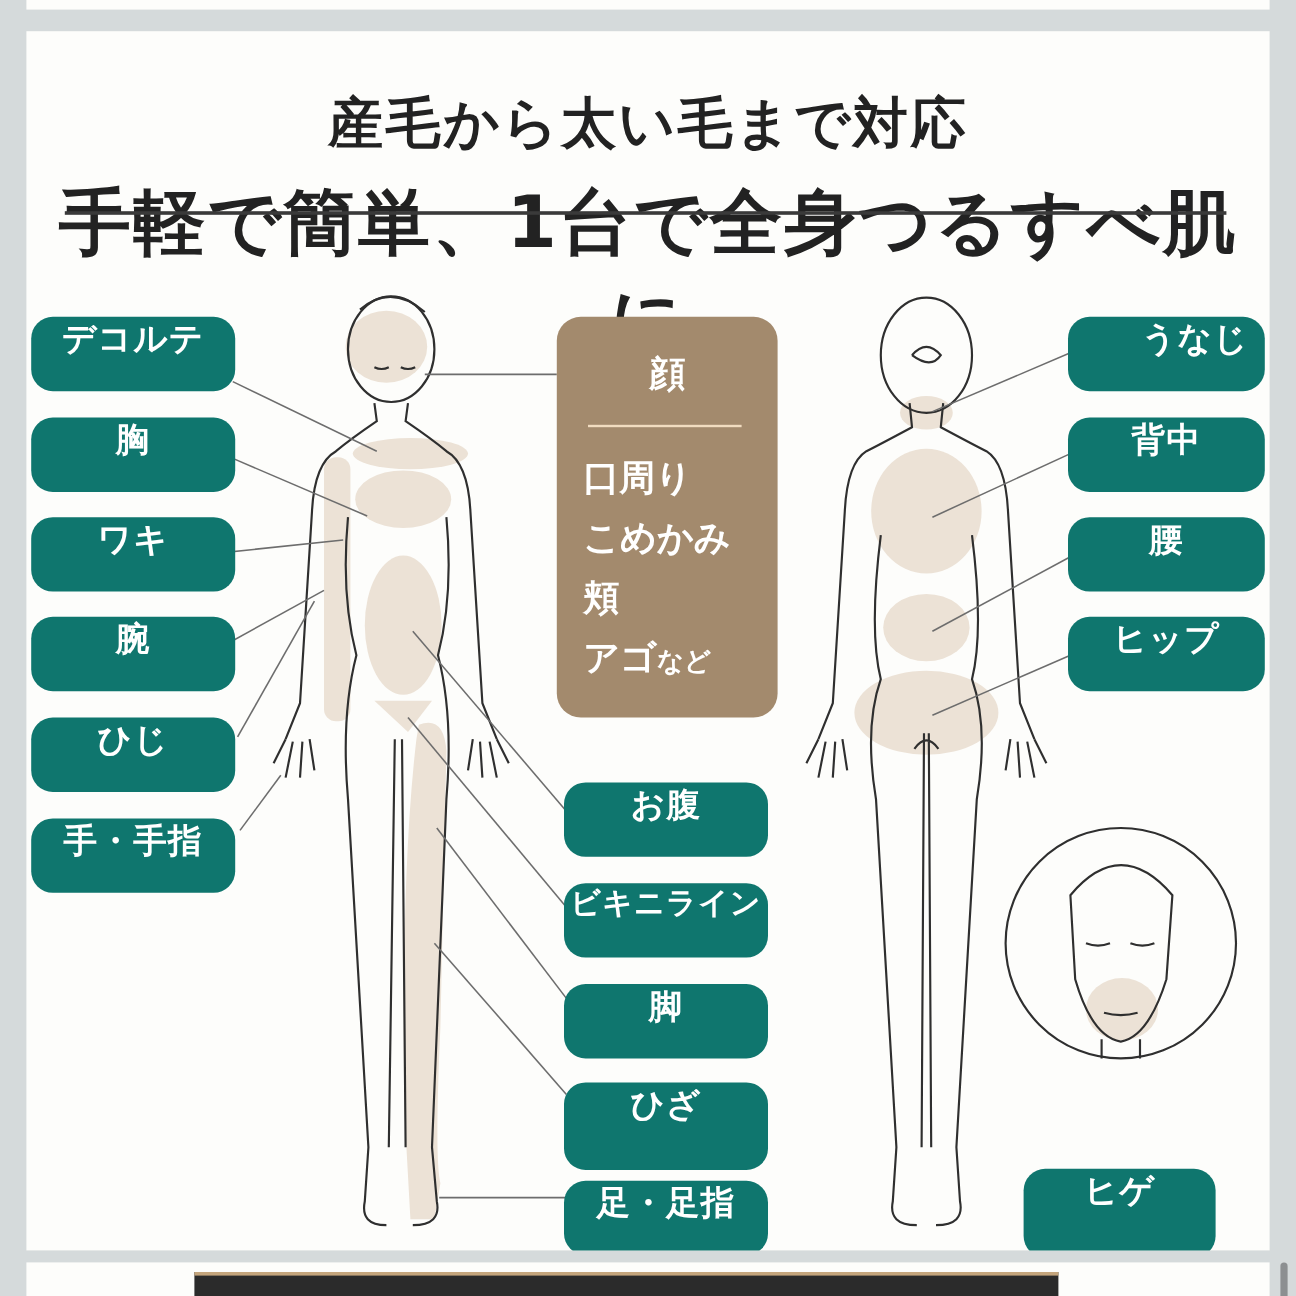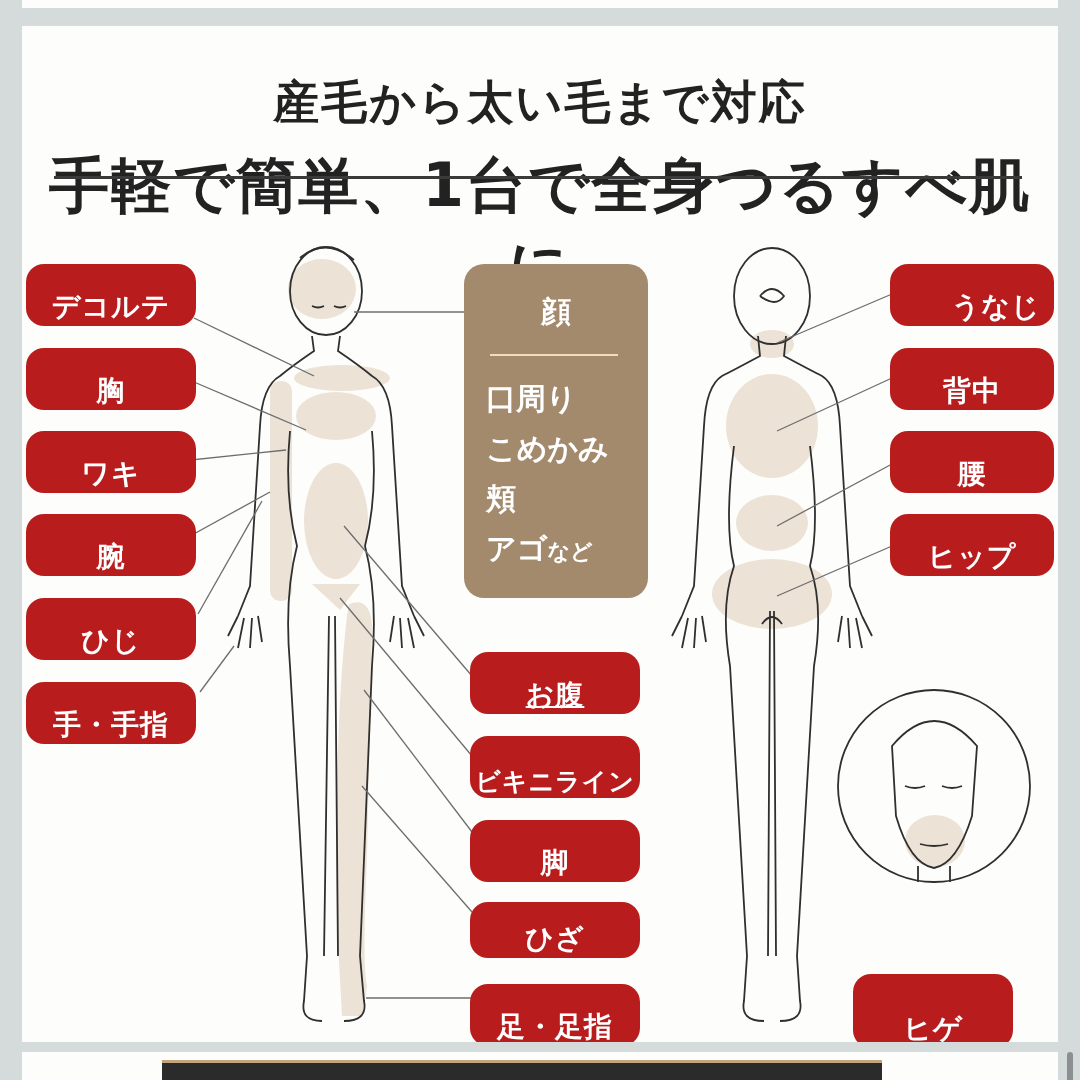--- a/index.html
+++ b/index.html
@@ -9,21 +9,21 @@
   .card { position: absolute; left: 22px; top: 26px; width: 1036px; height: 1016px; background: #fdfdfb; overflow: hidden; }
   .next-card { position: absolute; left: 22px; top: 1052px; width: 1036px; height: 40px; background: #fdfdfb; }
   .next-card .dark { position: absolute; left: 140px; top: 8px; width: 720px; height: 40px; background: #2b2b2b; border-top: 3px solid #c4a57c; }
   .scrollbar { position: absolute; left: 1067px; top: 1052px; width: 6px; height: 40px; background: #8c8f91; border-radius: 3px; }
 
   .title { position: absolute; left: 0; width: 100%; text-align: center; color: #222; font-weight: bold; letter-spacing: 2px; margin-top: 36px; }
   .title.l1 { top: 10px; font-size: 46px; }
   .title.l2 { top: 84px; font-size: 60px; }
   .rule { position: absolute; left: 32px; top: 150px; width: 968px; height: 3px; background: #3a3a3a; }
 
-  .pill { position: absolute; background: #b91c1c; color: #fff; border-radius: 18px; display: flex; align-items: flex-end; justify-content: center; font-weight: bold; font-size: 28px; letter-spacing: 1px; }
+  .pill { position: absolute; background: #0f766e; color: #fff; border-radius: 18px; display: flex; align-items: flex-start; justify-content: center; font-weight: bold; font-size: 28px; letter-spacing: 1px; }
   .face-box { position: absolute; left: 442px; top: 238px; width: 184px; height: 334px; background: #a38a6d; border-radius: 20px; color: #fff; font-weight: bold; }
   .face-box .head { position: absolute; top: 28px; width: 100%; text-align: center; font-size: 30px; }
   .face-box .sep { position: absolute; top: 90px; left: 26px; width: 128px; height: 2px; background: #f1dcc0; }
   .face-box .sub { position: absolute; left: 22px; top: 110px; font-size: 30px; line-height: 50px; }
   .face-box .sub .small { font-size: 22px; }
 
   .men-caption { position: absolute; left: 800px; top: 862px; width: 220px; text-align: center; font-size: 25px; font-weight: bold; color: #222; line-height: 34px; }
   svg.art { position: absolute; left: 0; top: 0; }
 </style>
 </head>
@@ -126,30 +126,30 @@
     <div class="head">顔</div>
     <div class="sep"></div>
     <div class="sub">
       <div>口周り</div>
       <div>こめかみ</div>
       <div>頬</div>
       <div><span>アゴ</span><span class="small">など</span></div>
     </div>
   </div>
 
-  <div class="pill" style="left:448px;top:626px;width:170px;height:62px;text-decoration:underline;">
+  <div class="pill" style="left:448px;top:626px;width:170px;height:62px;">
       <span>お腹</span>
     </div>
   <div class="pill" style="left:448px;top:710px;width:170px;height:62px;font-size:25px;">
       <span>ビキニライン</span>
     </div>
   <div class="pill" style="left:448px;top:794px;width:170px;height:62px;">
       <span>脚</span>
     </div>
-  <div class="pill" style="left:448px;top:876px;width:170px;height:56px;">
+  <div class="pill" style="left:448px;top:876px;width:170px;height:73px;">
       <span>ひざ</span>
     </div>
   <div class="pill" style="left:448px;top:958px;width:170px;height:62px;">
       <span>足・足指</span>
     </div>
 
   <div class="pill" style="left:868px;top:238px;width:164px;height:62px;padding-left:48px;">
       <span>うなじ</span>
     </div>
   <div class="pill" style="left:868px;top:322px;width:164px;height:62px;">

